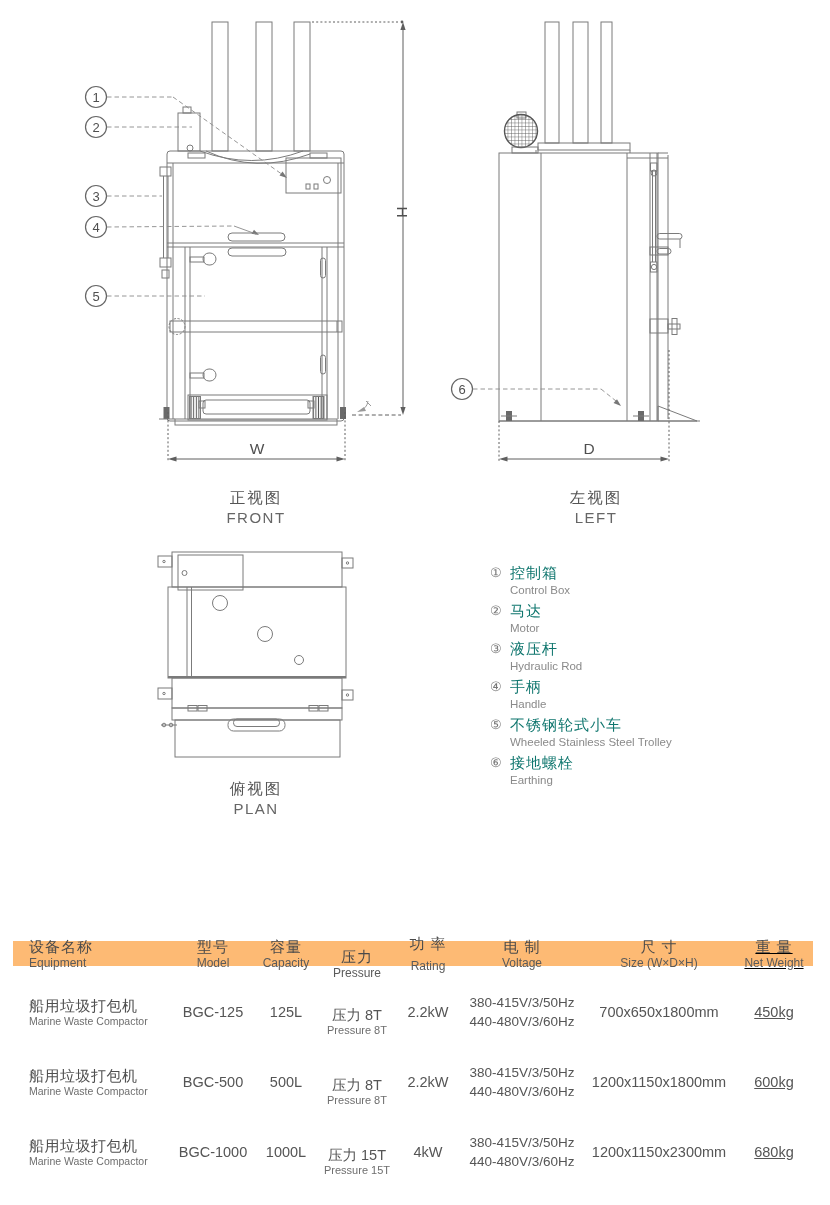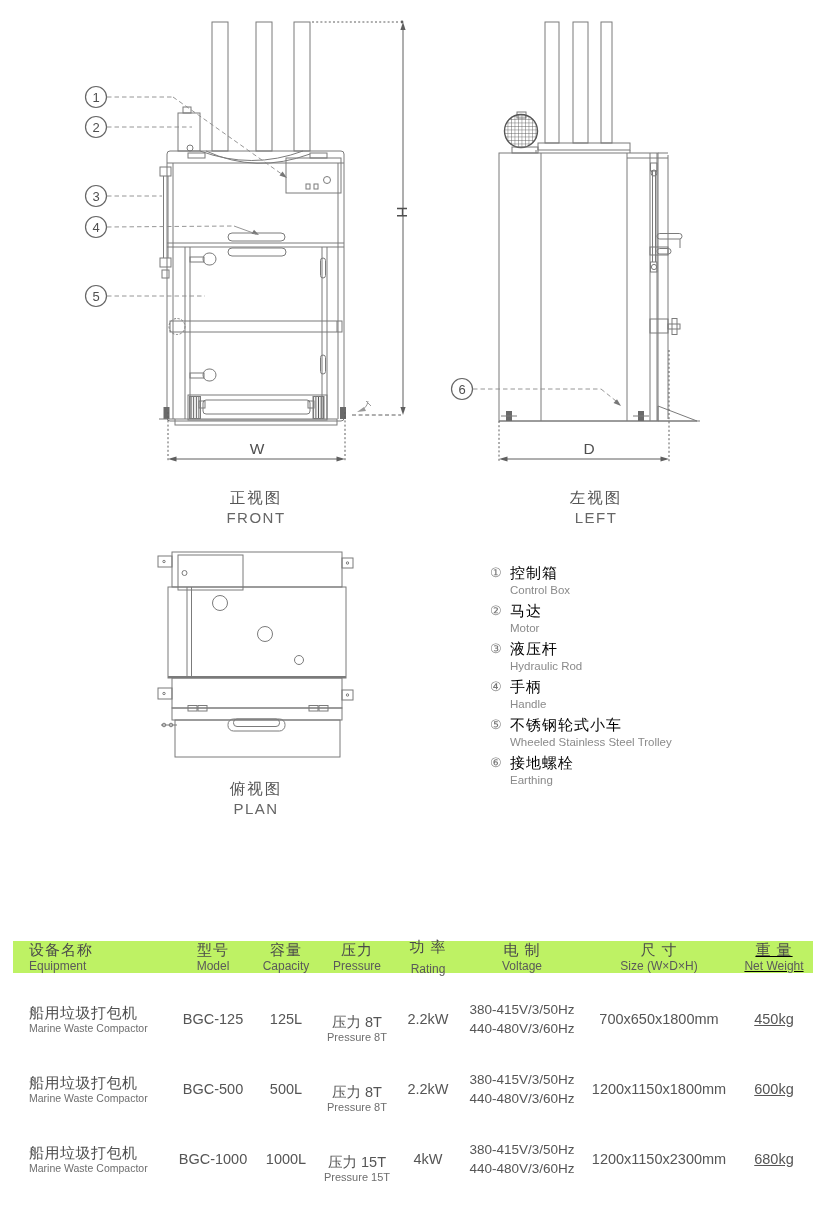--- a/index.html
+++ b/index.html
@@ -6,24 +6,24 @@
   .canvas{position:relative;width:830px;height:1205px;background:#fff;overflow:hidden;
           font-family:"Liberation Sans", sans-serif;}
   svg text{font-family:"Liberation Sans", sans-serif;}
   .view-label{position:absolute;width:180px;text-align:center;}
   .view-label .cn{font-size:15.5px;color:#555;letter-spacing:2px;line-height:18px;}
   .view-label .en{font-size:15px;color:#666;letter-spacing:1.5px;line-height:18px;margin-top:2px;}
   .legend{position:absolute;left:490px;top:563px;width:330px;}
   .legend-item{margin-bottom:4px;}
   .legend-line1{display:flex;align-items:center;}
   .legend-num{width:20px;font-size:13px;color:#777;flex:0 0 20px;}
-  .legend-cn{font-size:15px;color:#000000;letter-spacing:1px;line-height:19px;}
+  .legend-cn{font-size:15px;color:#0f766e;letter-spacing:1px;line-height:19px;}
   .legend-en{font-size:11.5px;color:#8a8a8a;margin-left:20px;line-height:14px;margin-top:1px;}
   .spec-table{position:absolute;left:13px;top:941px;width:800px;}
-  .thead{display:flex;height:32px;background:#bef264;align-items:flex-end;}
+  .thead{display:flex;height:25px;background:#fdba74;align-items:center;}
   .th{display:flex;flex-direction:column;justify-content:center;text-align:center;height:100%;}
   .th .cn{font-size:15px;color:#4a4a4a;letter-spacing:1px;line-height:18px;}
   .th .en{font-size:12px;color:#5a5a5a;line-height:14px;}
   .col-equip{width:160px;text-align:left;padding-left:16px;box-sizing:border-box;align-items:flex-start;}
   .col-model{width:80px;}
   .col-cap{width:66px;}
   .col-press{width:76px;margin-top:20px;}
   .col-rating{width:66px;gap:6px;}
   .col-volt{width:122px;}
   .col-size{width:152px;}

